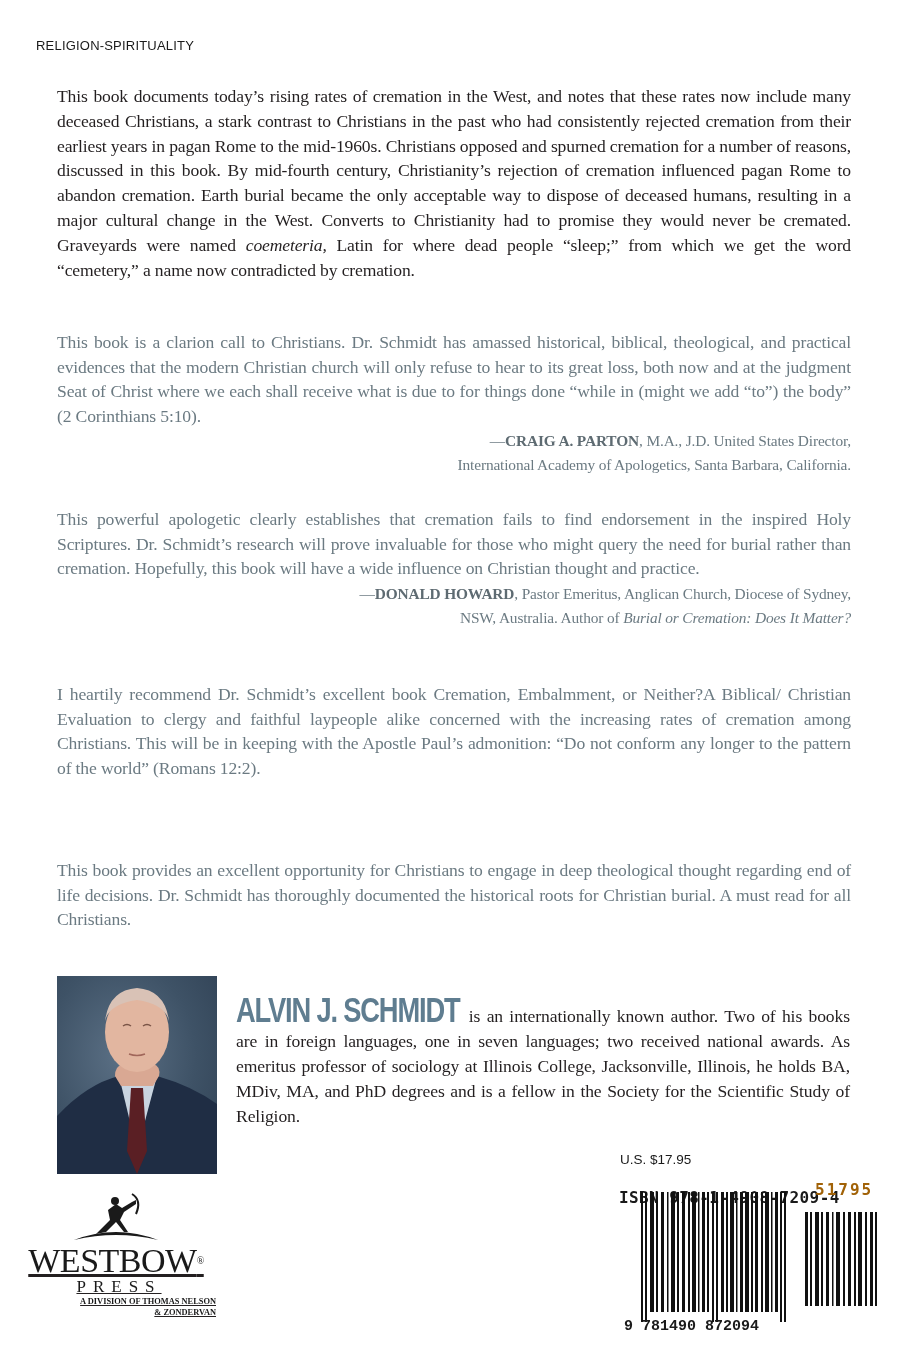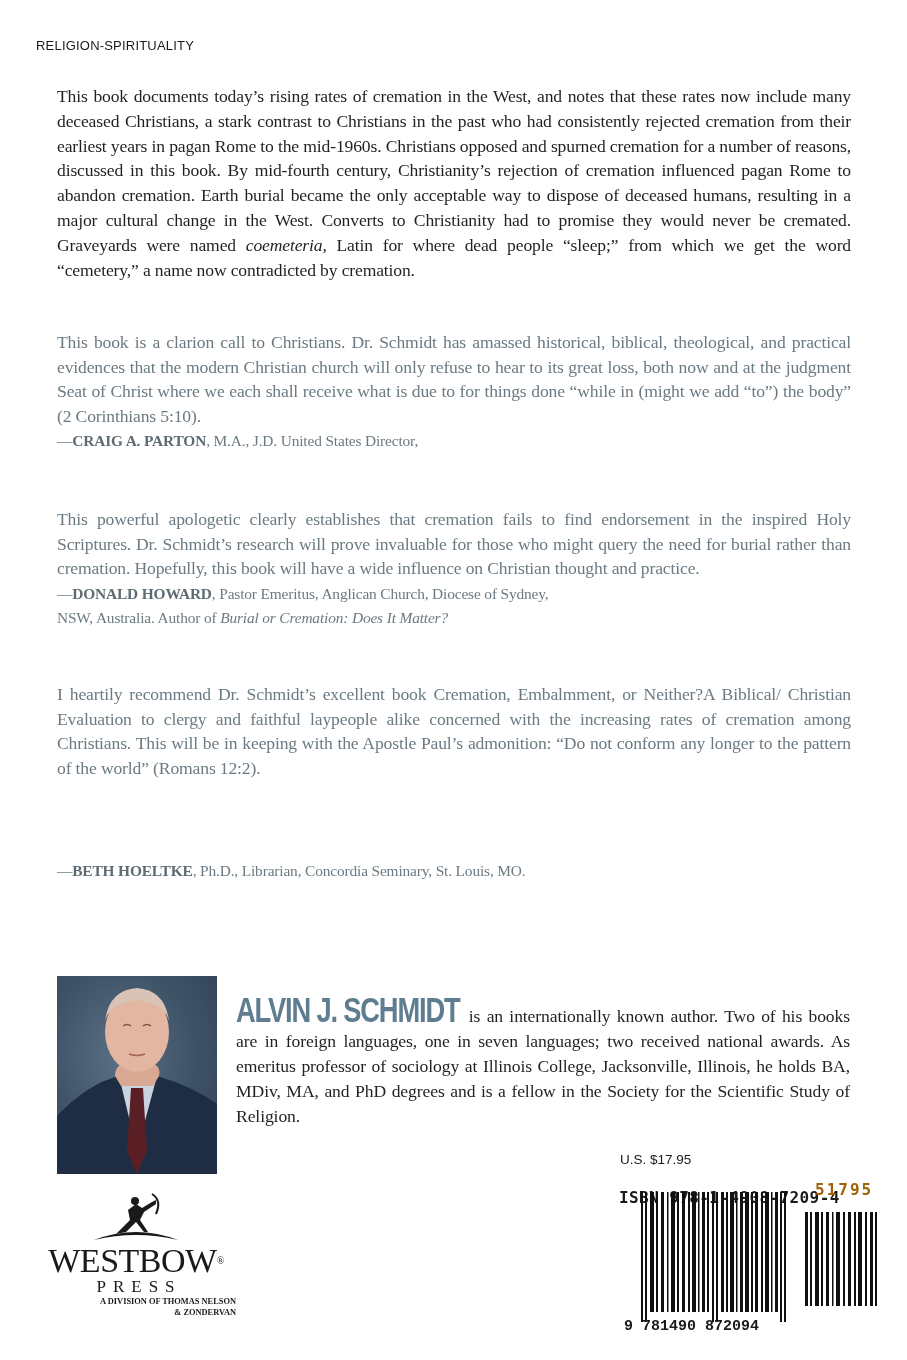--- a/index.html
+++ b/index.html
@@ -5,31 +5,31 @@
   html, body { margin: 0; padding: 0; background: #ffffff; }
   body { width: 907px; height: 1360px; position: relative; overflow: hidden;
          font-family: "Liberation Serif", "DejaVu Serif", serif; color: #231f20; }
   .category { position: absolute; left: 36px; top: 38px; font-family: "Liberation Sans", "DejaVu Sans", sans-serif;
               font-size: 13px; letter-spacing: 0.2px; color: #1a1a1a; text-align: right; }
   .blurb { position: absolute; left: 57px; top: 84px; width: 794px; font-size: 17.6px; line-height: 24.8px;
            text-align: justify; color: #231f20; letter-spacing: -0.15px; }
   .blurb em { font-style: italic; }
   .endorse { position: absolute; left: 57px; width: 794px; font-size: 17.6px; line-height: 24.6px;
              color: #6b7a82; text-align: justify; letter-spacing: -0.15px; }
-  .endorse .attr { text-align: left; font-size: 15.4px; line-height: 24px; margin-top: 1px; color: #6b7a82; }
+  .endorse .attr { text-align: right; font-size: 15.4px; line-height: 24px; margin-top: 1px; color: #6b7a82; }
   .endorse .attr b { font-weight: bold; color: #5e6b72; }
   .endorse .attr i { font-style: italic; }
   .photo { position: absolute; left: 57px; top: 976px; width: 160px; height: 198px; overflow: hidden;
            background: radial-gradient(ellipse at 40% 40%, #5b7085 0%, #3e5266 55%, #2f4053 100%); }
   .bio { position: absolute; left: 236px; top: 995px; width: 614px; font-size: 17.6px; line-height: 24.9px;
          color: #231f20; text-align: justify; letter-spacing: -0.1px; }
   .bio .name { font-family: "Liberation Sans", "DejaVu Sans", sans-serif; font-weight: bold; font-size: 35px;
                color: #5f7d90; letter-spacing: -1.5px; transform: scaleX(0.78); transform-origin: left bottom;
                display: inline-block; margin-right: -60px; line-height: 30px; vertical-align: baseline; }
-  .logo { position: absolute; left: 36px; top: 1190px; width: 200px; height: 150px; text-align: center; }
+  .logo { position: absolute; left: 16px; top: 1190px; width: 200px; height: 150px; text-align: center; text-decoration: underline; }
   .logo .word { font-family: "Liberation Serif", "DejaVu Serif", serif; font-size: 34px; letter-spacing: -0.5px;
                 color: #1a1a1a; line-height: 34px; margin-top: 2px; }
   .logo .word sup { font-size: 10px; vertical-align: top; }
   .logo .press { font-family: "Liberation Serif", serif; font-size: 17px; letter-spacing: 7px; color: #1a1a1a;
                  line-height: 18px; margin-left: 6px; }
   .logo .div { font-family: "Liberation Serif", serif; font-size: 8.4px; font-weight: bold; color: #1a1a1a;
                text-align: right; padding-left: 2px; line-height: 11px; }
   .barcode-box { position: absolute; left: 608px; top: 1152px; width: 260px; height: 200px; margin-left: 9px; }
   .price { position: absolute; left: 3px; top: 0; font-family: "Liberation Sans", sans-serif; font-size: 13.5px; color: #1a1a1a; }
   .isbn { position: absolute; left: 2px; top: 36px; font-family: "DejaVu Sans Mono", "Liberation Mono", monospace;
@@ -44,39 +44,38 @@
 <body>
 
 <div class="category">RELIGION-SPIRITUALITY</div>
 
 <div class="blurb"><span>This book documents today’s rising rates of cremation in the West, and notes that these rates now include many deceased Christians, a stark contrast to Christians in the past who had consistently rejected cremation from their earliest years in pagan Rome to the mid-1960s. Christians opposed and spurned cremation for a number of reasons, discussed in this book. By mid-fourth century, Christianity’s rejection of cremation influenced pagan Rome to abandon cremation. Earth burial became the only acceptable way to dispose of deceased humans, resulting in a major cultural change in the West. Converts to Christianity had to promise they would never be cremated. Graveyards were named </span><em>coemeteria,</em><span> Latin for where dead people “sleep;” from which we get the word “cemetery,” a name now contradicted by cremation.</span></div>
 
 <div class="endorse" style="top:330px;">
   <div>This book is a clarion call to Christians. Dr. Schmidt has amassed historical, biblical, theological, and practical evidences that the modern Christian church will only refuse to hear to its great loss, both now and at the judgment Seat of Christ where we each shall receive what is due to for things done “while in (might we add “to”) the body” (2 Corinthians 5:10).</div>
   <div class="attr">
     <span>—</span><b>CRAIG A. PARTON</b><span>, M.A., J.D. United States Director,</span><br>
+    <span>International Academy of Apologetics, Santa Barbara, California.</span>
   </div>
 </div>
 
 <div class="endorse" style="top:507px;">
   <div>This powerful apologetic clearly establishes that cremation fails to find endorsement in the inspired Holy Scriptures. Dr. Schmidt’s research will prove invaluable for those who might query the need for burial rather than cremation. Hopefully, this book will have a wide influence on Christian thought and practice.</div>
   <div class="attr">
     <span>—</span><b>DONALD HOWARD</b><span>, Pastor Emeritus, Anglican Church, Diocese of Sydney,</span><br>
     <span>NSW, Australia.  Author of </span><i>Burial or Cremation: Does It Matter?</i>
   </div>
 </div>
 
 <div class="endorse" style="top:682px;">
   <div>I heartily recommend Dr. Schmidt’s excellent book Cremation, Embalmment, or Neither?A Biblical/ Christian Evaluation to clergy and faithful laypeople alike concerned with the increasing rates of cremation among Christians. This will be in keeping with the Apostle Paul’s admonition: “Do not conform any longer to the pattern of the world” (Romans 12:2).</div>
 </div>
 
 <div class="endorse" style="top:858px;">
-  <div class="attr">
-    <span>—</span><b>BETH HOELTKE</b><span>, Ph.D., Librarian, Concordia Seminary, St. Louis, MO.</span>
-  </div>
+  <div>This book provides an excellent opportunity for Christians to engage in deep theological thought regarding end of life decisions.  Dr. Schmidt has thoroughly documented the historical roots for Christian burial.  A must read for all Christians.</div>
 </div>
 
 <div class="photo">
   <svg width="160" height="198" viewBox="0 0 160 198">
     <path d="M0 198 L0 140 Q30 108 62 100 L100 100 Q135 110 160 128 L160 198 Z" fill="#1f2d44"></path>
     <path d="M62 100 L80 175 L100 100 Z" fill="#c9d4e0"></path>
     <path d="M74 112 L86 112 L90 175 L80 198 L70 175 Z" fill="#5a1f24"></path>
     <path d="M58 100 Q58 90 66 88 L96 88 Q104 90 102 100 L96 110 L64 110 Z" fill="#d9a893"></path>
     <ellipse cx="80" cy="56" rx="32" ry="40" fill="#e2b6a0"></ellipse>
     <path d="M48 45 Q52 14 80 12 Q108 14 112 45 Q108 28 80 24 Q52 28 48 45 Z" fill="#d9c2b6"></path>

